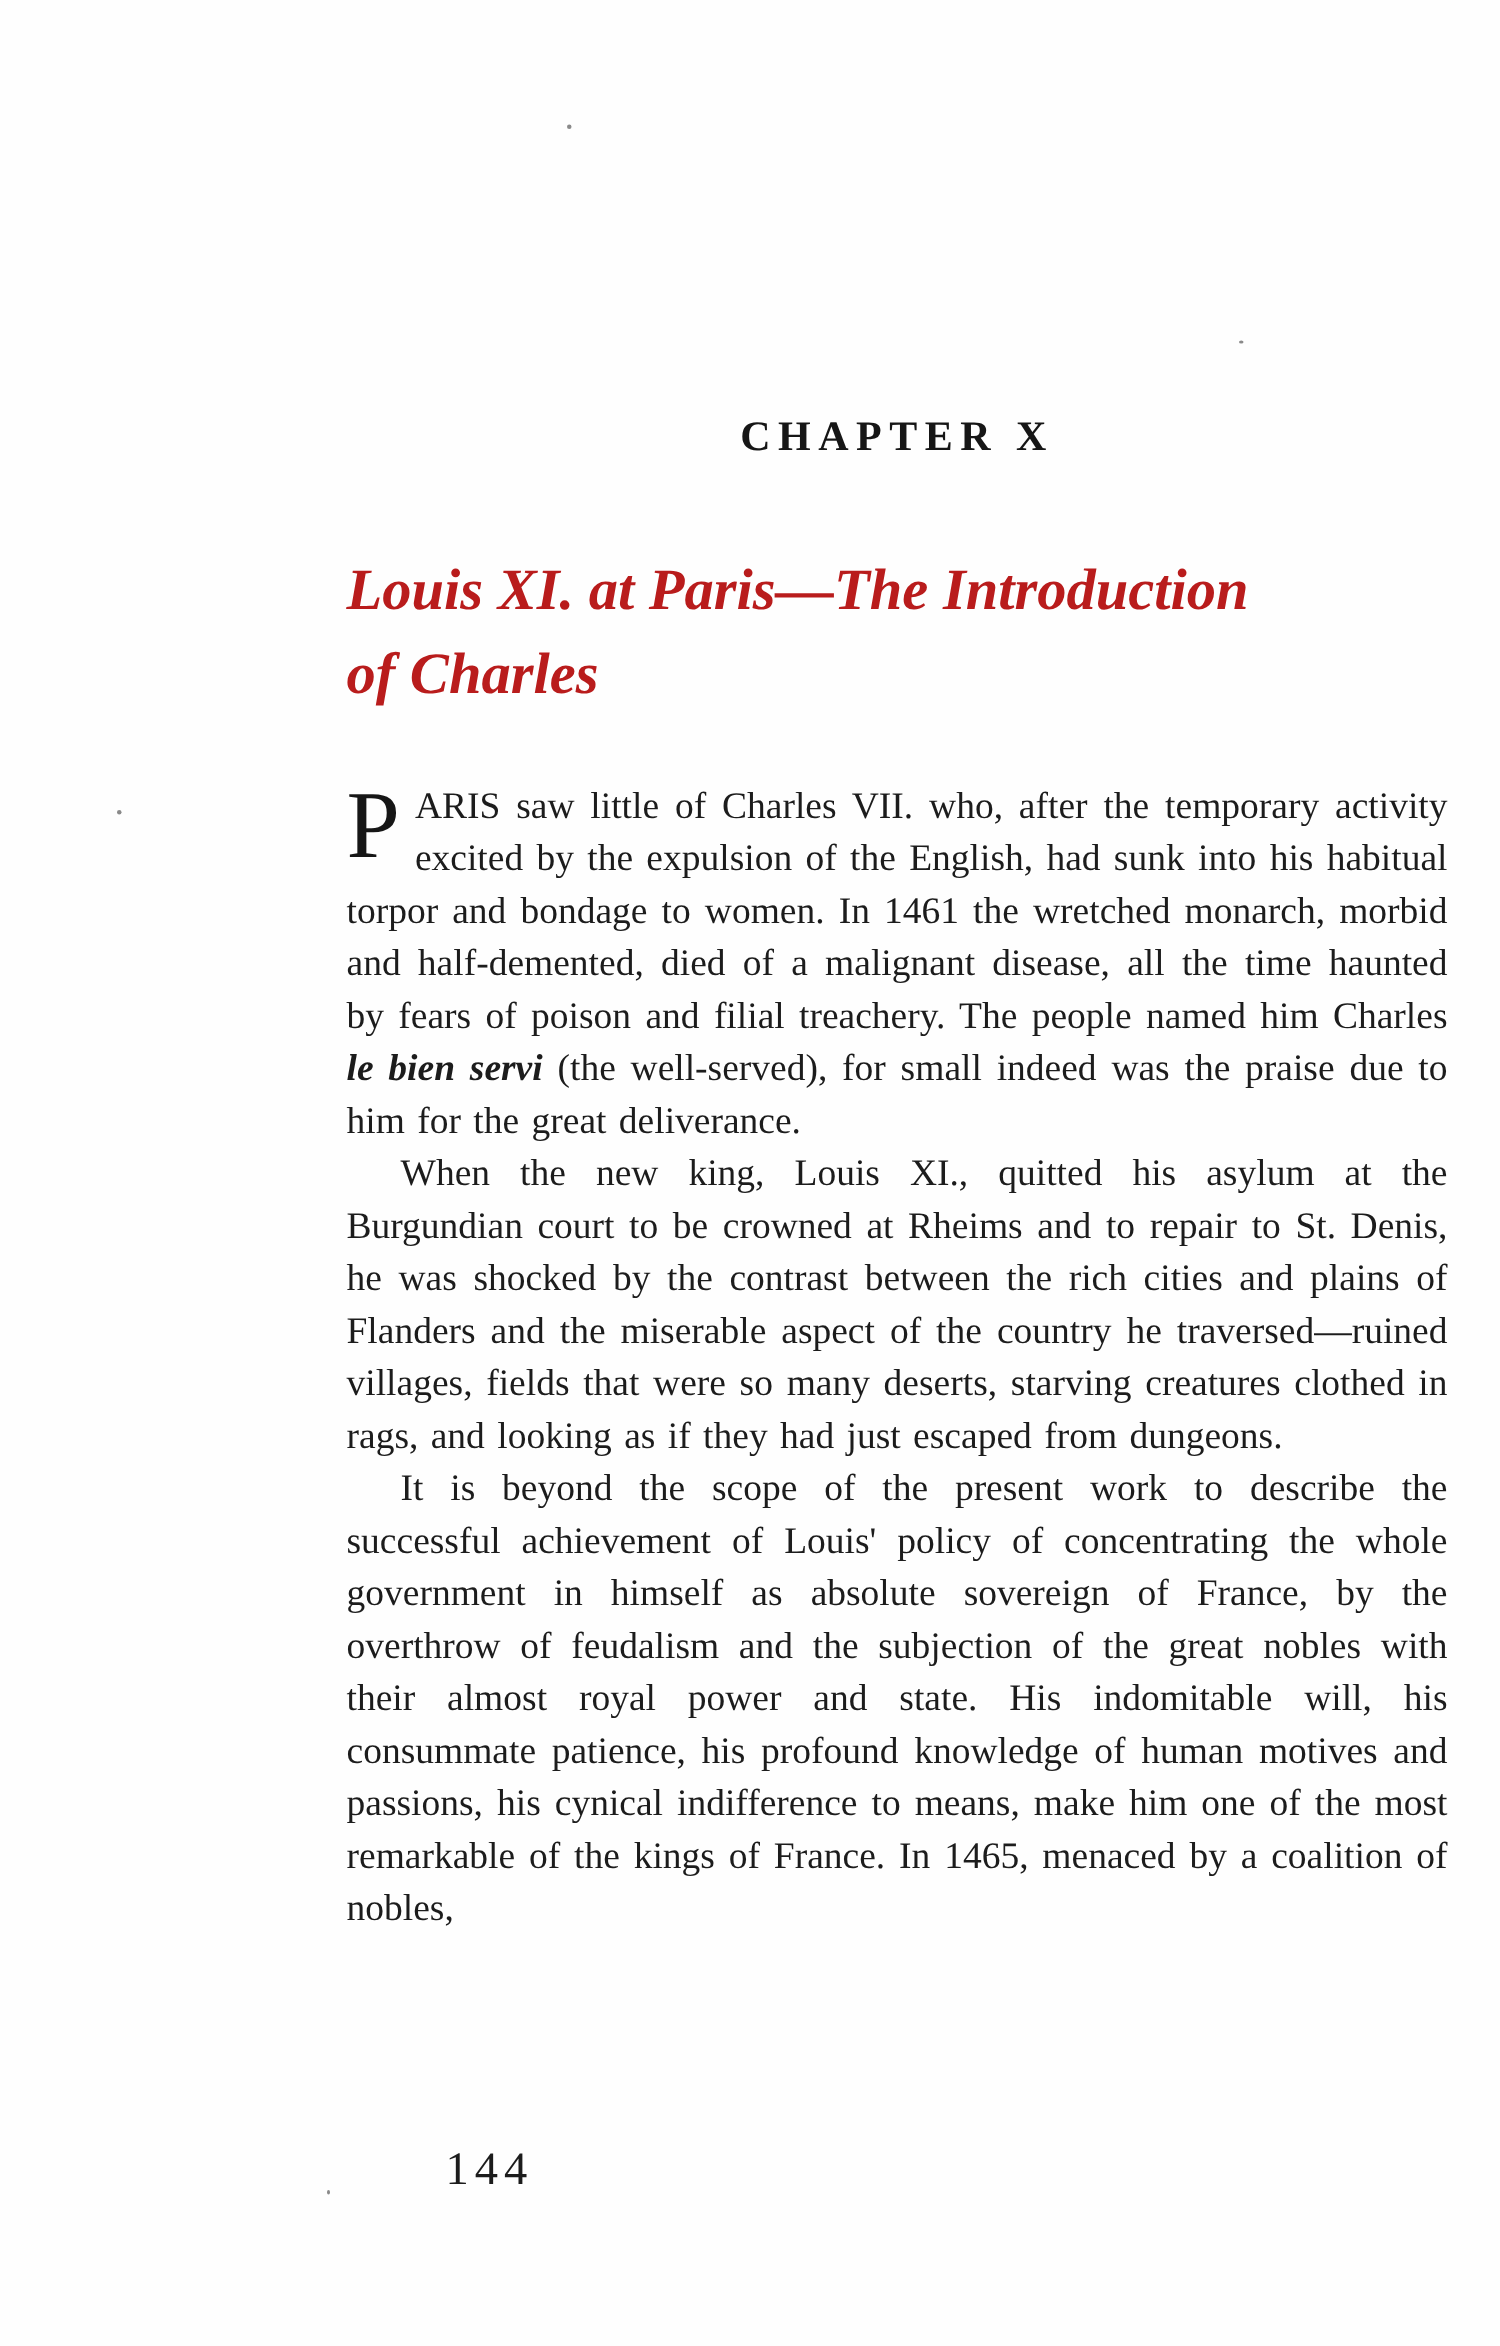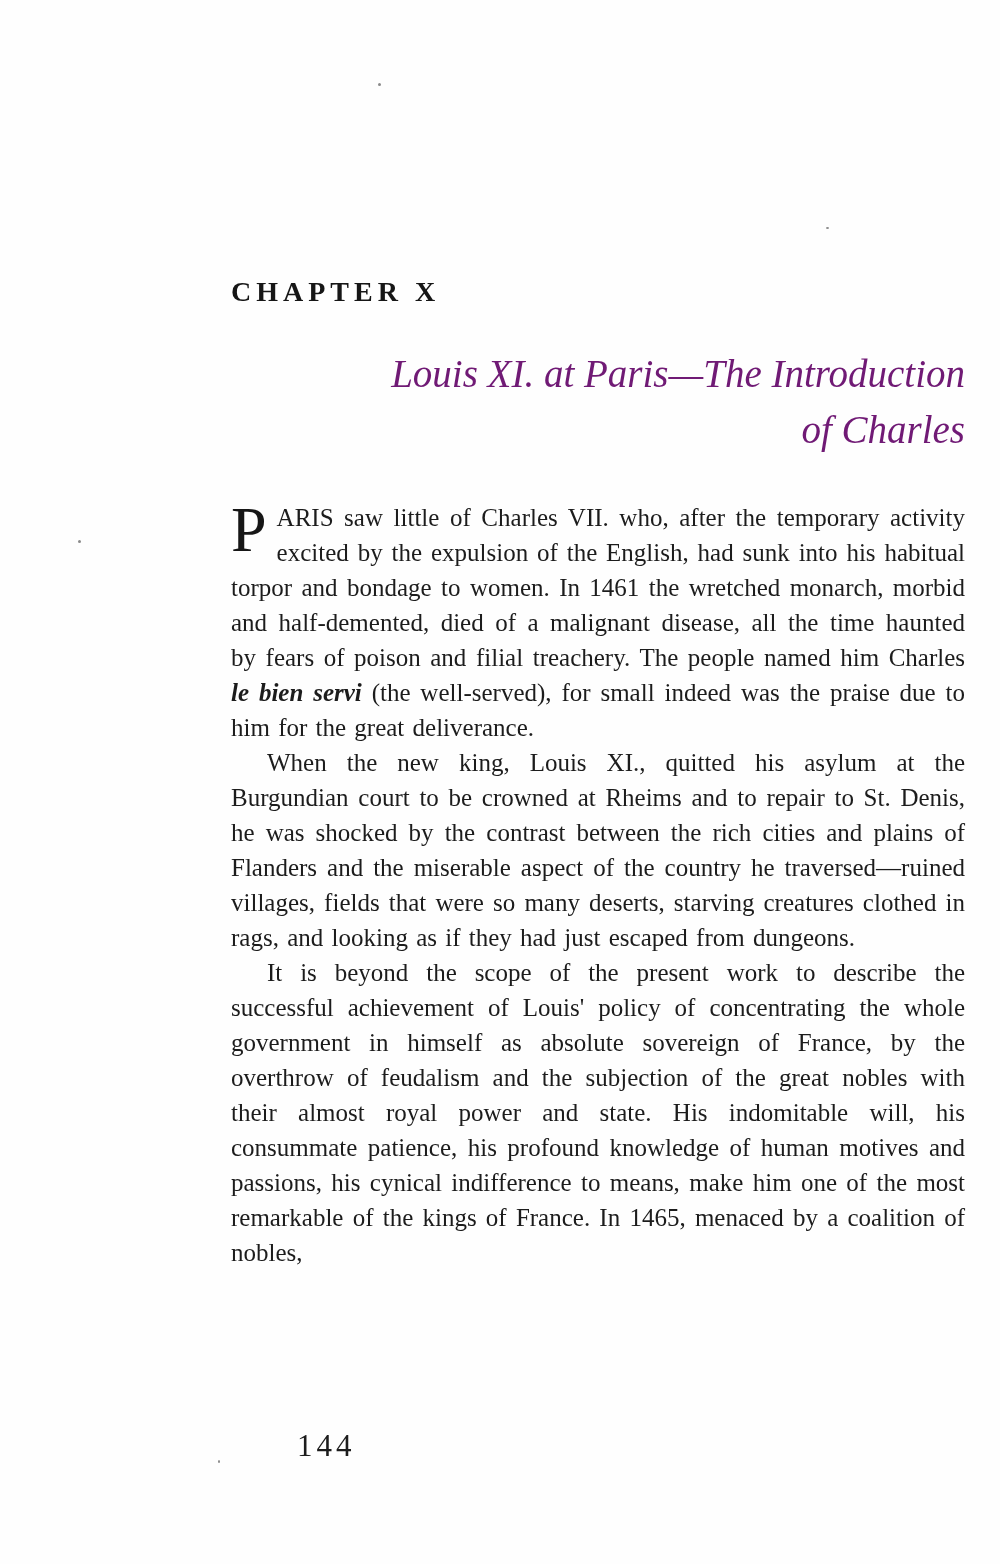--- a/index.html
+++ b/index.html
@@ -16,34 +16,35 @@
     font-family: "Liberation Serif", "DejaVu Serif", serif;
     overflow: hidden;
   }
   .content {
     position: absolute;
     left: 231px;
     top: 276px;
     width: 734px;
   }
   .chapter-heading {
-    margin: 0 0 38px 0;
+    margin: 0 0 58px 0;
+    text-align: center;
     font-size: 28px;
     font-weight: bold;
     letter-spacing: 5px;
     color: #161616;
   }
   .chapter-title {
     margin: 0 0 42px 0;
-    text-align: right;
+    text-align: left;
     font-style: italic;
-    font-weight: normal;
+    font-weight: bold;
     font-size: 39px;
     line-height: 56px;
-    color: #701a75;
+    color: #b91c1c;
   }
   .body-para {
     margin: 0;
     font-size: 25px;
     line-height: 35px;
     text-align: justify;
     word-spacing: 2px;
     color: #1c1c1c;
   }
   .body-para + .body-para {

